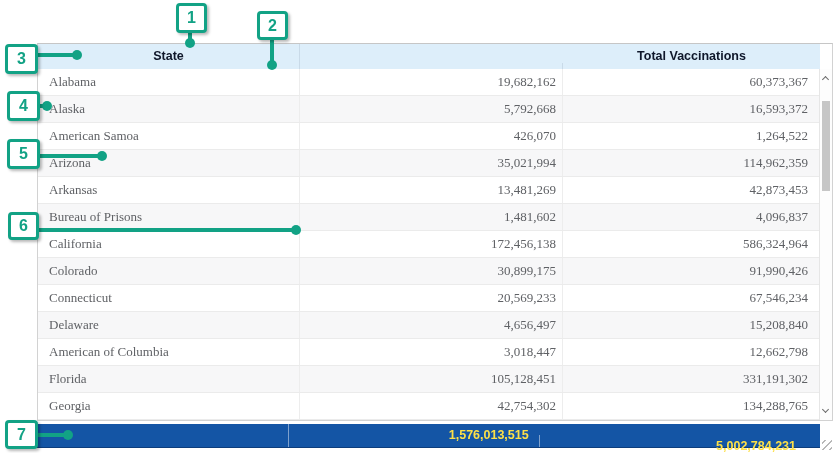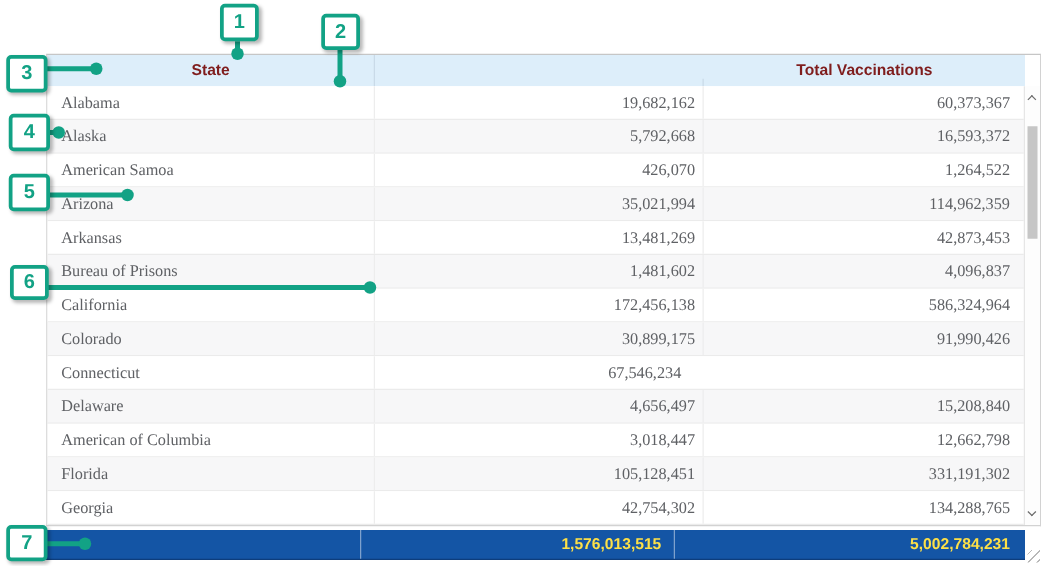--- a/index.html
+++ b/index.html
@@ -9,21 +9,21 @@
   
   .grid {
     position: absolute; left: 37px; top: 43px; width: 796px; height: 378px;
     border: 1px solid #d2d2d2; border-top-color: #c6c6c6; background: #fff;
   }
   .header-row {
     position: absolute; left: 0; top: 0; width: 782px; height: 25px;
     background: #ddeefa; display: flex;
   }
   .hcell {
-    font-size: 12.5px; font-weight: bold; color: #7f1d1d;
+    font-size: 12.5px; font-weight: bold; color: #0f172a;
     line-height: 25px; text-align: center;
   }
   .hcell.c1 { width: 262px; border-right: 1px solid #c9dae8; }
   .hcell.c2 { width: 263px; border-right: 1px solid #c9dae8; margin-top: 19px; }
   .hcell.c3 { width: 257px; }
 
   .rows { position: absolute; left: 0; top: 25px; width: 782px; }
   .row { display: flex; height: 27px; background: #ffffff; border-bottom: 1px solid #ebebeb; font-family: Liberation Serif, serif; }
   .row:nth-child(even) { background: #f7f7f8; }
   .cell { font-size: 13px; color: #5f6165; line-height: 26px; white-space: nowrap; overflow: hidden; }
@@ -42,21 +42,21 @@
   .chev.down { bottom: 8px; transform: rotate(225deg); }
 
   
   .total-row {
     position: absolute; left: 37px; top: 424px; width: 783px; height: 24px;
     background: #1455a5; display: flex; border-bottom: 1px solid #0d3d7c;
   }
   .tcell { font-size: 12.5px; font-weight: bold; color: #fde047; line-height: 23px; }
   .tcell.c1 { width: 263px; }
   .tcell.c2 { width: 263px; text-align: right; padding-right: 10px; border-left: 1px solid rgba(255,255,255,0.45); }
-  .tcell.c3 { width: 294px; text-align: right; padding-right: 12px; border-left: 1px solid rgba(255,255,255,0.45); }
+  .tcell.c3 { width: 294px; text-align: right; padding-right: 24px; border-left: 1px solid rgba(255,255,255,0.45); margin-top: 11px; }
 
   .resize-grip {
     position: absolute; left: 822px; top: 440px; width: 10px; height: 10px;
     background: repeating-linear-gradient(135deg, transparent 0 2px, #b8b8b8 2px 3px, transparent 3px 5px);
   }
 
   
   .marker-box {
     position: absolute; z-index: 12; background: #ffffff;
     border: 3px solid #12a285; border-radius: 4px;
@@ -114,20 +114,21 @@
       <div class="cell c2">172,456,138</div>
       <div class="cell c3">586,324,964</div>
     </div>
     <div class="row">
       <div class="cell c1">Colorado</div>
       <div class="cell c2">30,899,175</div>
       <div class="cell c3">91,990,426</div>
     </div>
     <div class="row">
       <div class="cell c1">Connecticut</div>
+      <div class="cell c2">20,569,233</div>
       <div class="cell c3">67,546,234</div>
     </div>
     <div class="row">
       <div class="cell c1">Delaware</div>
       <div class="cell c2">4,656,497</div>
       <div class="cell c3">15,208,840</div>
     </div>
     <div class="row">
       <div class="cell c1">American of Columbia</div>
       <div class="cell c2">3,018,447</div>

